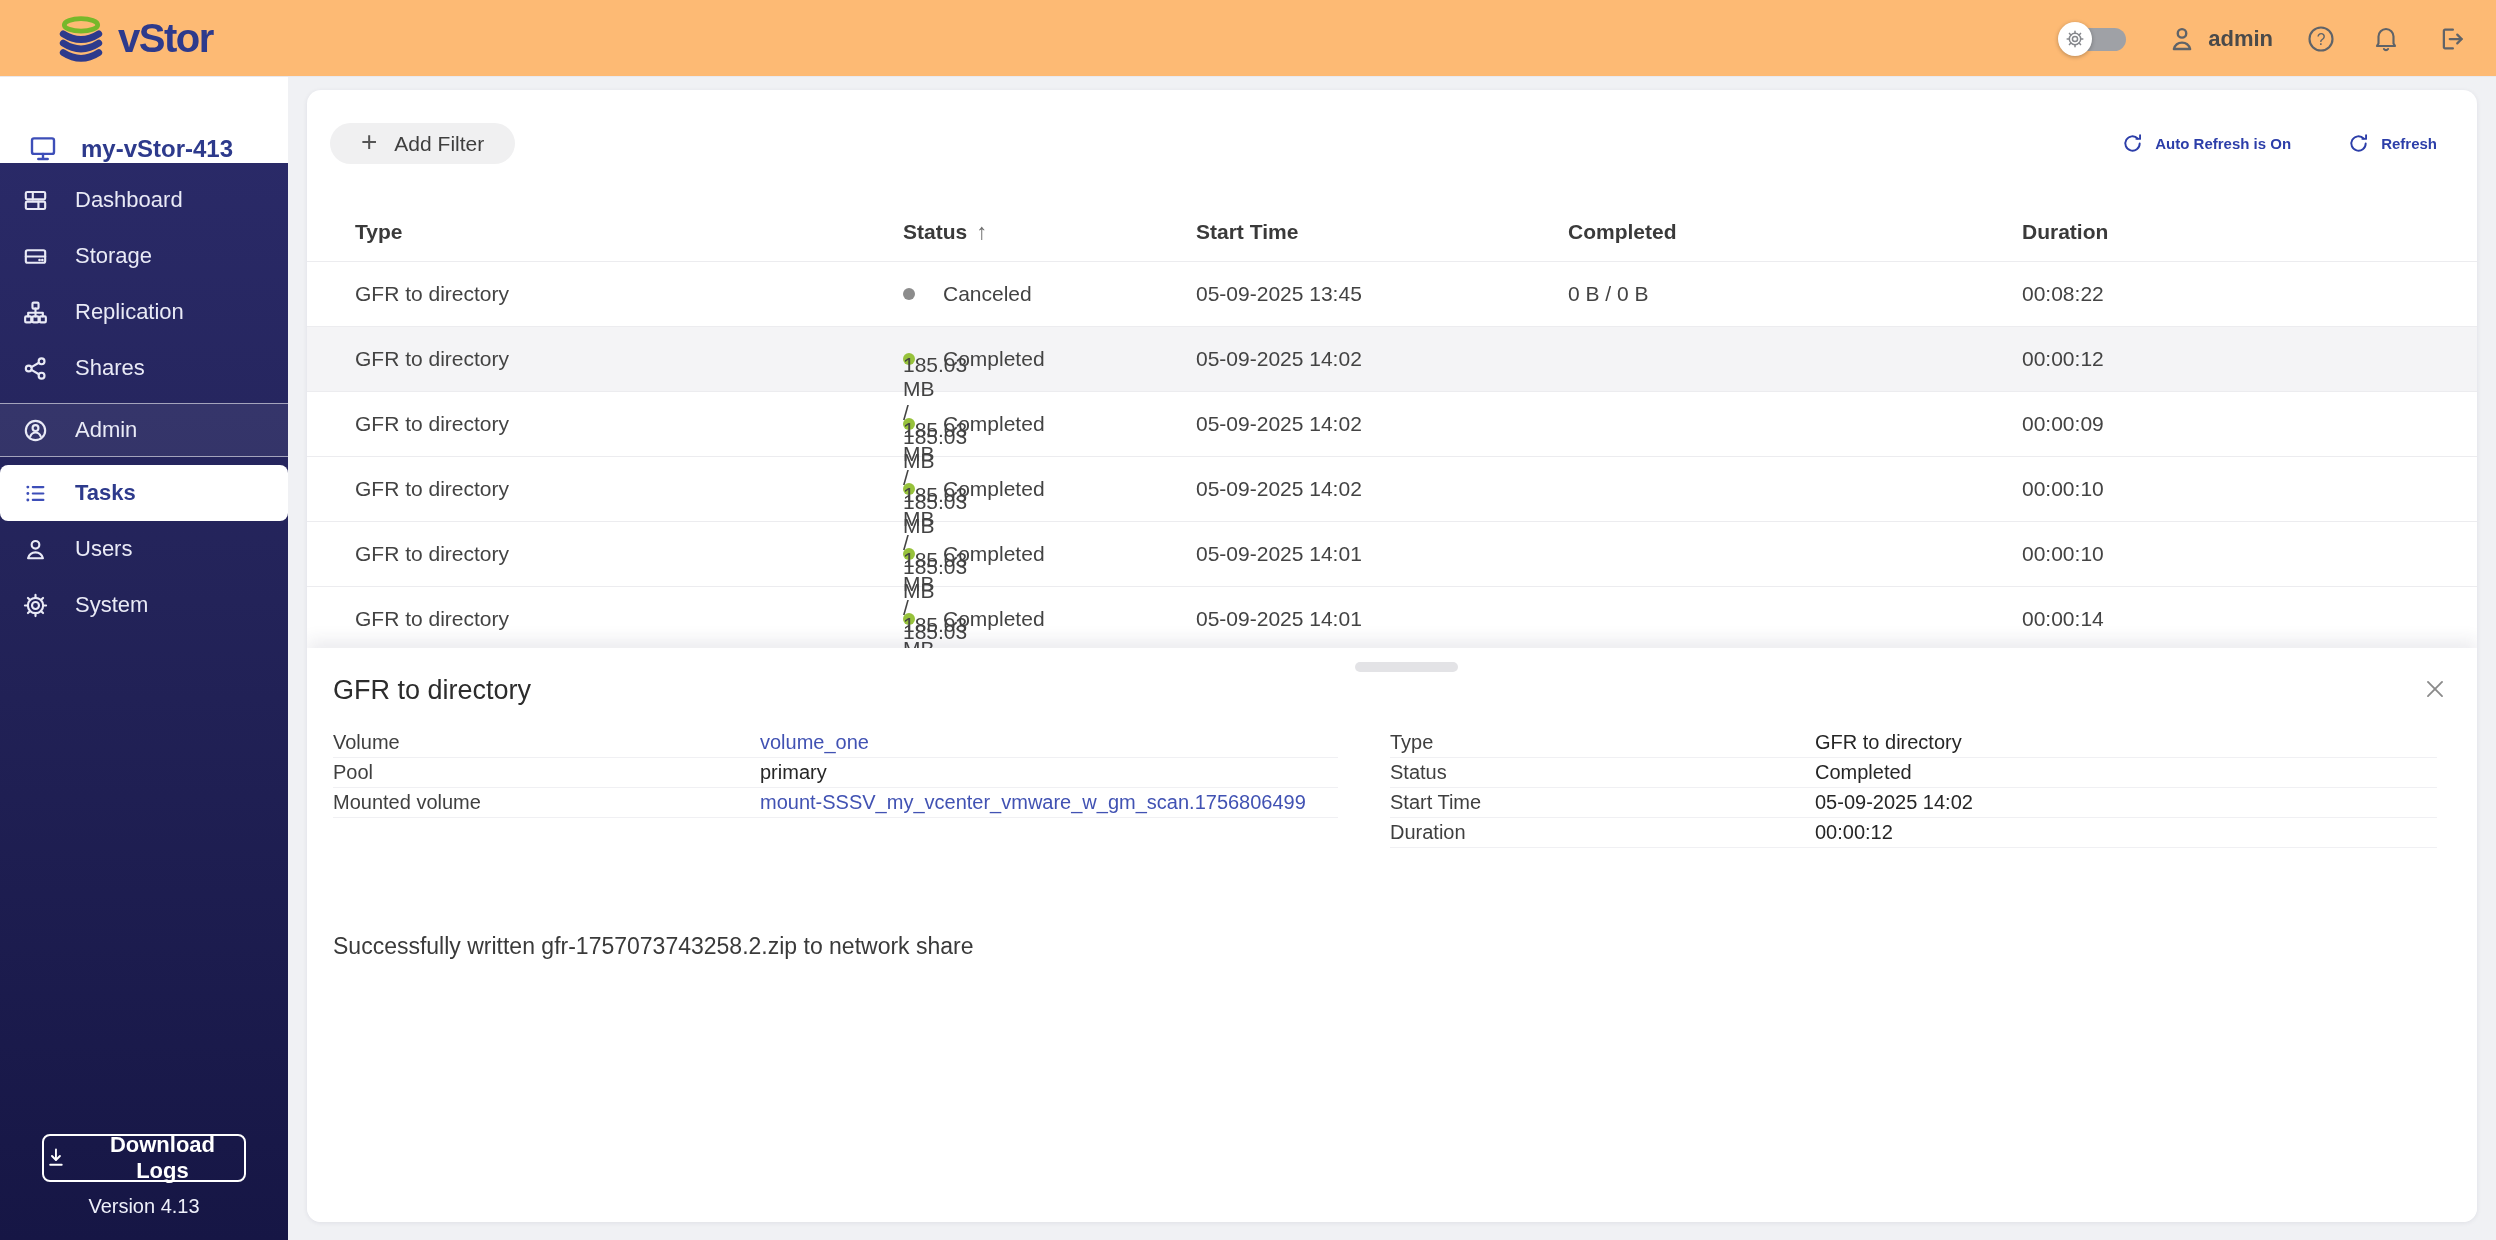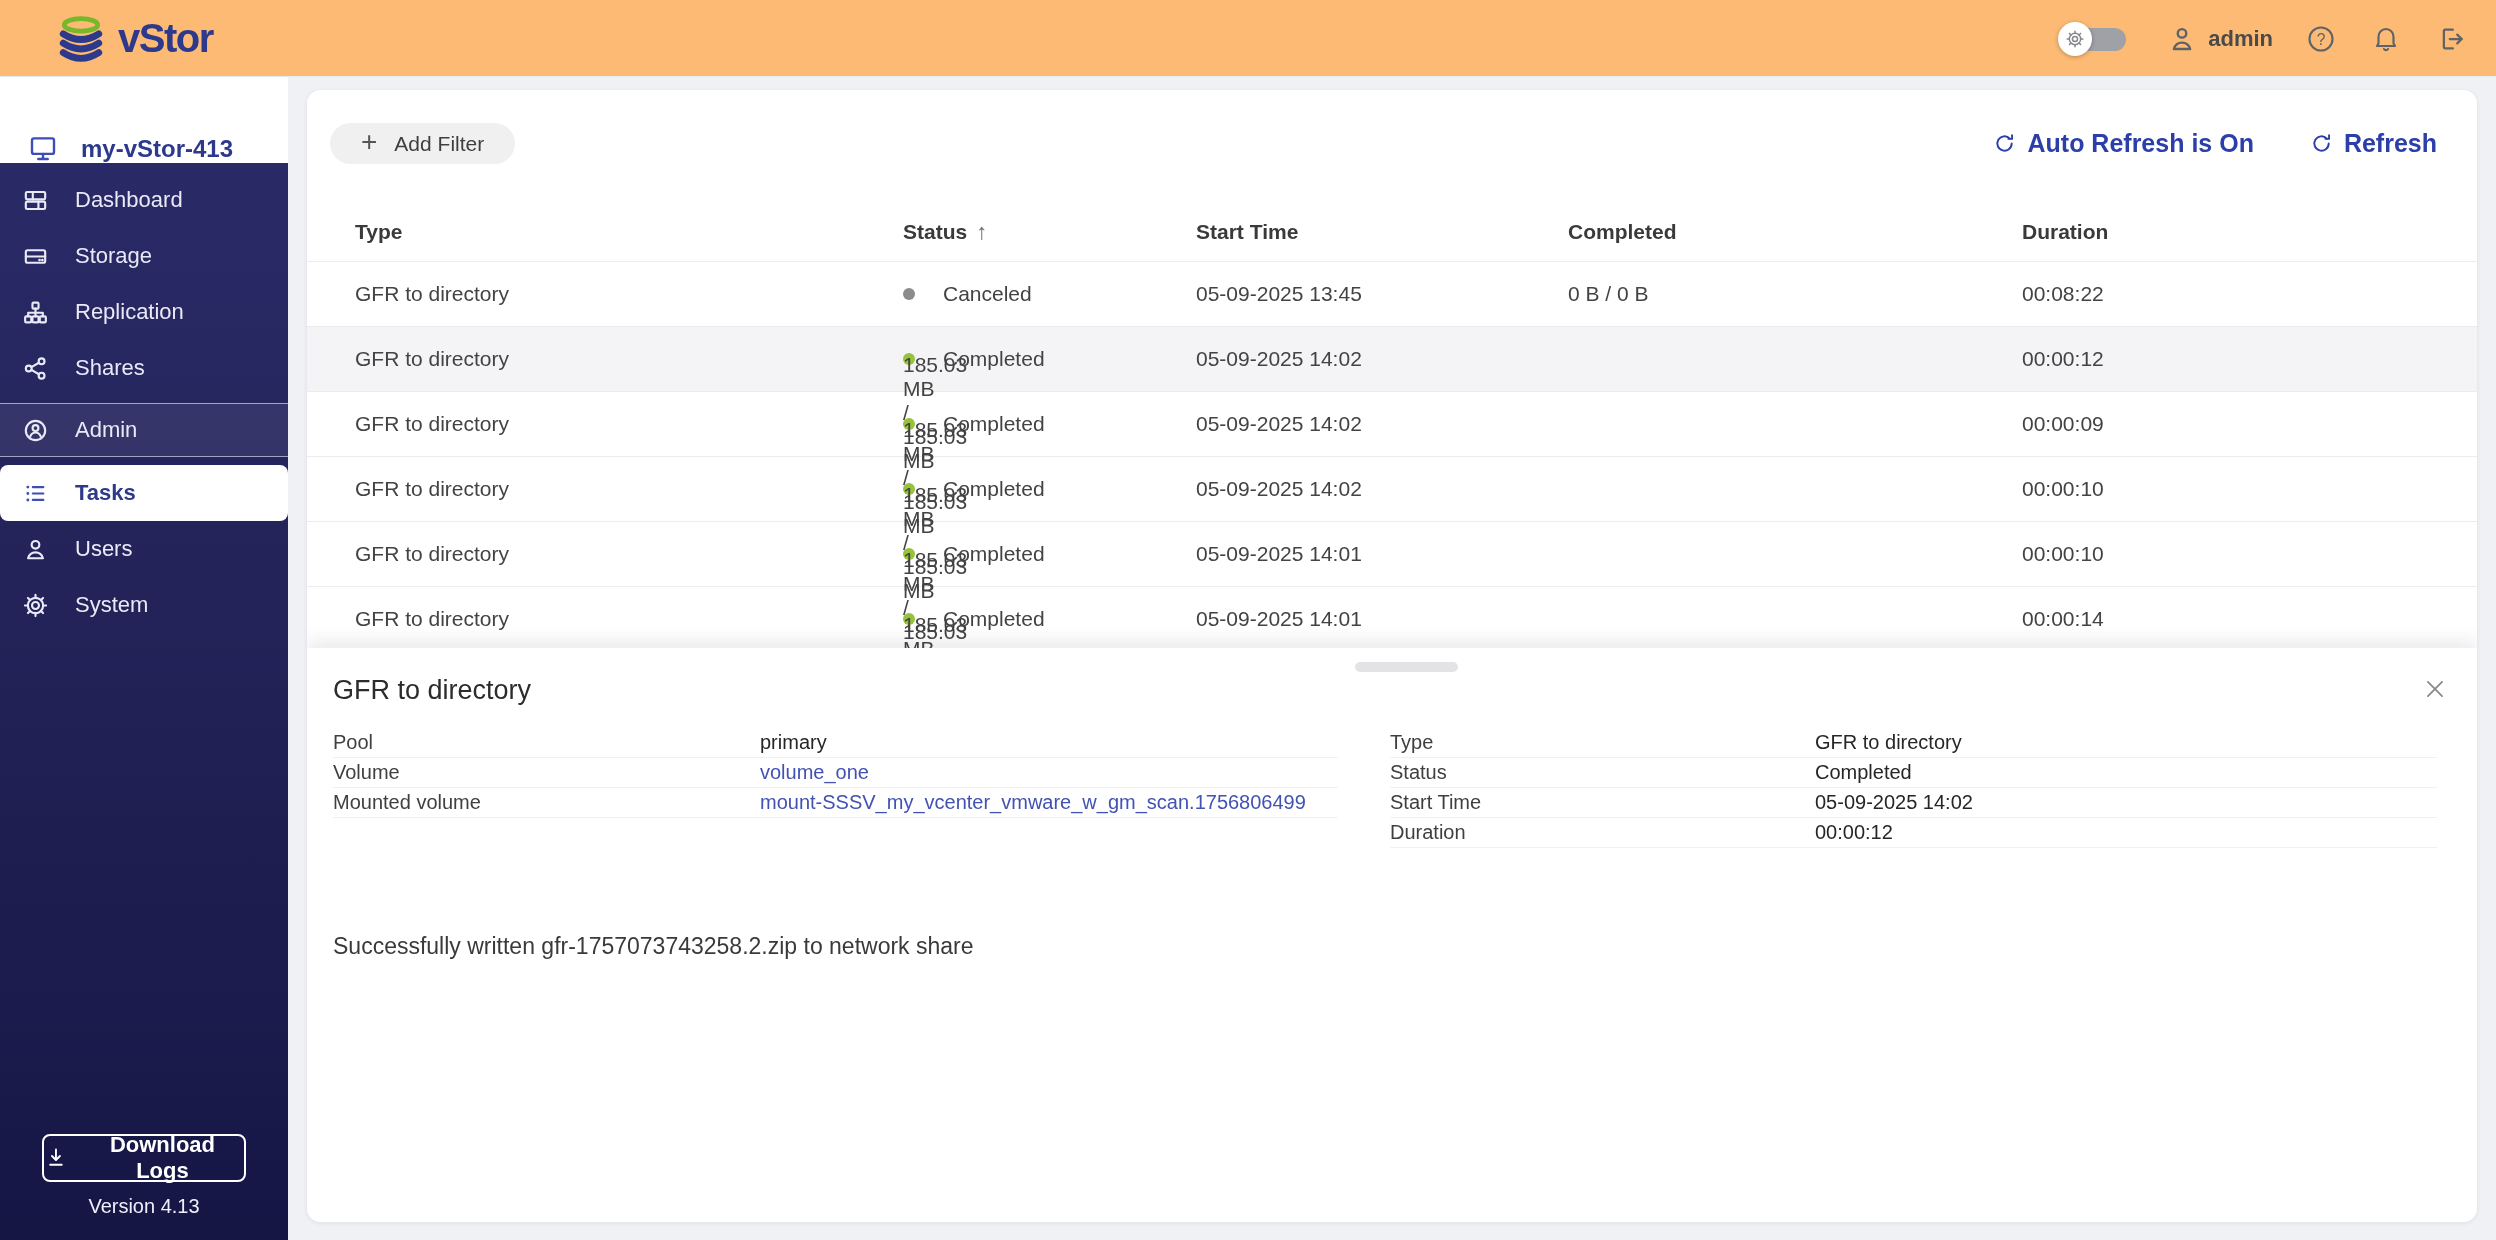--- a/index.html
+++ b/index.html
@@ -52,21 +52,21 @@
     font-size:22px;font-weight:700;font-family:inherit;}
   .dl-btn svg{width:24px;height:24px;}
   .version{position:absolute;left:0;top:1118px;width:288px;text-align:center;color:#eef0fa;font-size:20px;}
   
   .main-card{position:absolute;left:307px;top:90px;width:2170px;height:1132px;background:#fff;border-radius:14px;
     box-shadow:0 1px 5px rgba(27,31,60,.08);overflow:hidden;}
   .add-filter{position:absolute;left:23px;top:33px;height:41px;border-radius:21px;background:#f0f0f1;border:none;
     display:flex;align-items:center;gap:17px;padding:0 31px;font-size:21px;color:#3f3f3f;font-family:inherit;}
   .add-filter .plus{font-size:28px;font-weight:400;color:#555;line-height:1;margin-top:-3px;}
   .refresh-actions{position:absolute;right:40px;top:33px;height:41px;display:flex;align-items:center;gap:56px;}
-  .action{display:flex;align-items:center;gap:11px;color:var(--action-blue);font-weight:700;font-size:25px;}
+  .action{display:flex;align-items:center;gap:11px;color:var(--action-blue);font-weight:700;font-size:15px;}
   .action svg{width:23px;height:23px;}
   .thead{position:absolute;left:0;top:112px;width:100%;height:60px;display:grid;
     grid-template-columns:548px 293px 372px 454px 1fr;padding-left:48px;align-items:center;
     font-size:21px;font-weight:700;color:#3a3a3a;border-bottom:1px solid #ececef;}
   .th{display:flex;align-items:center;gap:9px;}
   .sort-arrow{color:#6d6d6d;font-size:22px;font-weight:400;}
   .tbody{position:absolute;left:0;top:172px;width:100%;}
   .trow{height:65px;display:grid;grid-template-columns:548px 293px 372px 454px 1fr;padding-left:48px;
     align-items:center;font-size:21px;color:#434343;border-bottom:1px solid #ececef;}
   .trow.selected{background:#f4f4f6;}
@@ -375,27 +375,27 @@
       <div class="handle"></div>
       <button class="close-btn">
         <svg viewBox="0 0 24 24" fill="none" stroke="currentColor" stroke-width="1.7" stroke-linecap="round">
           <path d="M5.5 5.5 18.5 18.5"></path>
             <path d="M18.5 5.5 5.5 18.5"></path>
         </svg>
       </button>
       <h2 class="detail-title">GFR to directory</h2>
       <div class="fields fields-left">
   <div class="field-row">
+    <span class="field-label">Volume</span>
+    <span class="field-value link">volume_one</span>
+  </div>
+
+  <div class="field-row">
     <span class="field-label">Pool</span>
     <span class="field-value">primary</span>
-  </div>
-
-  <div class="field-row">
-    <span class="field-label">Volume</span>
-    <span class="field-value link">volume_one</span>
   </div>
 
   <div class="field-row">
     <span class="field-label">Mounted volume</span>
     <span class="field-value link">mount-SSSV_my_vcenter_vmware_w_gm_scan.1756806499</span>
   </div>
 </div>
       <div class="fields fields-right">
   <div class="field-row">
     <span class="field-label">Type</span>

